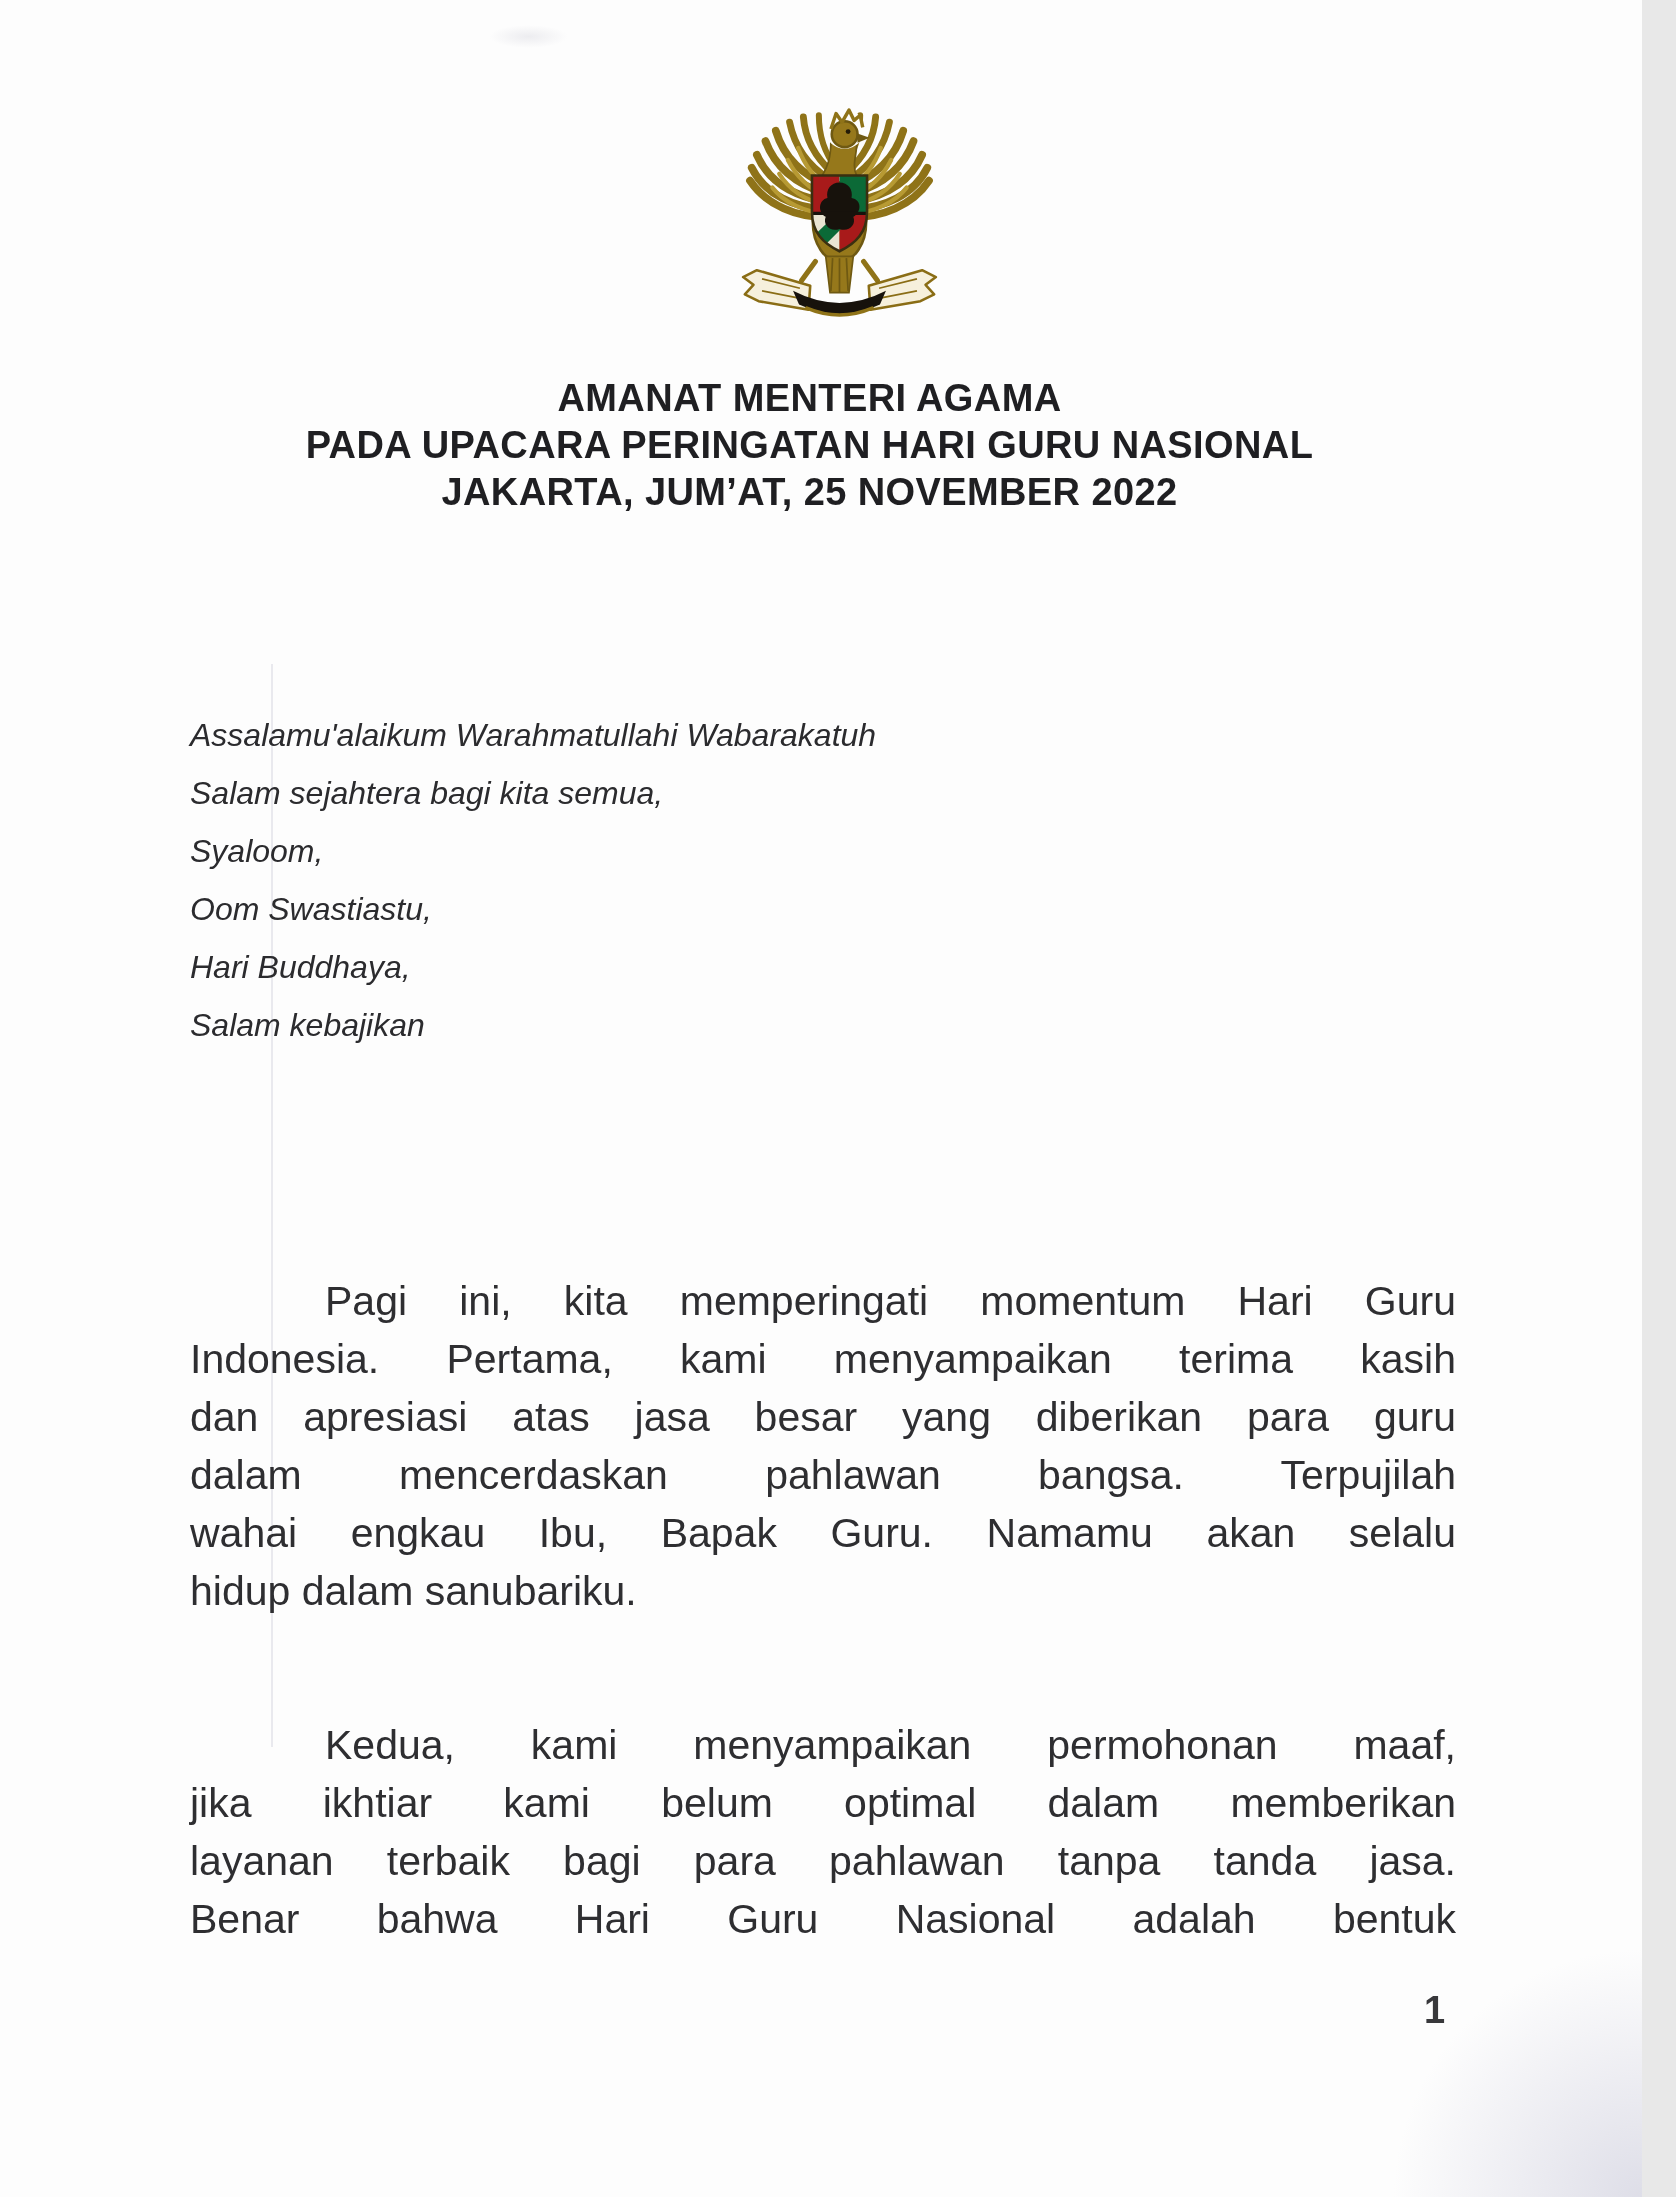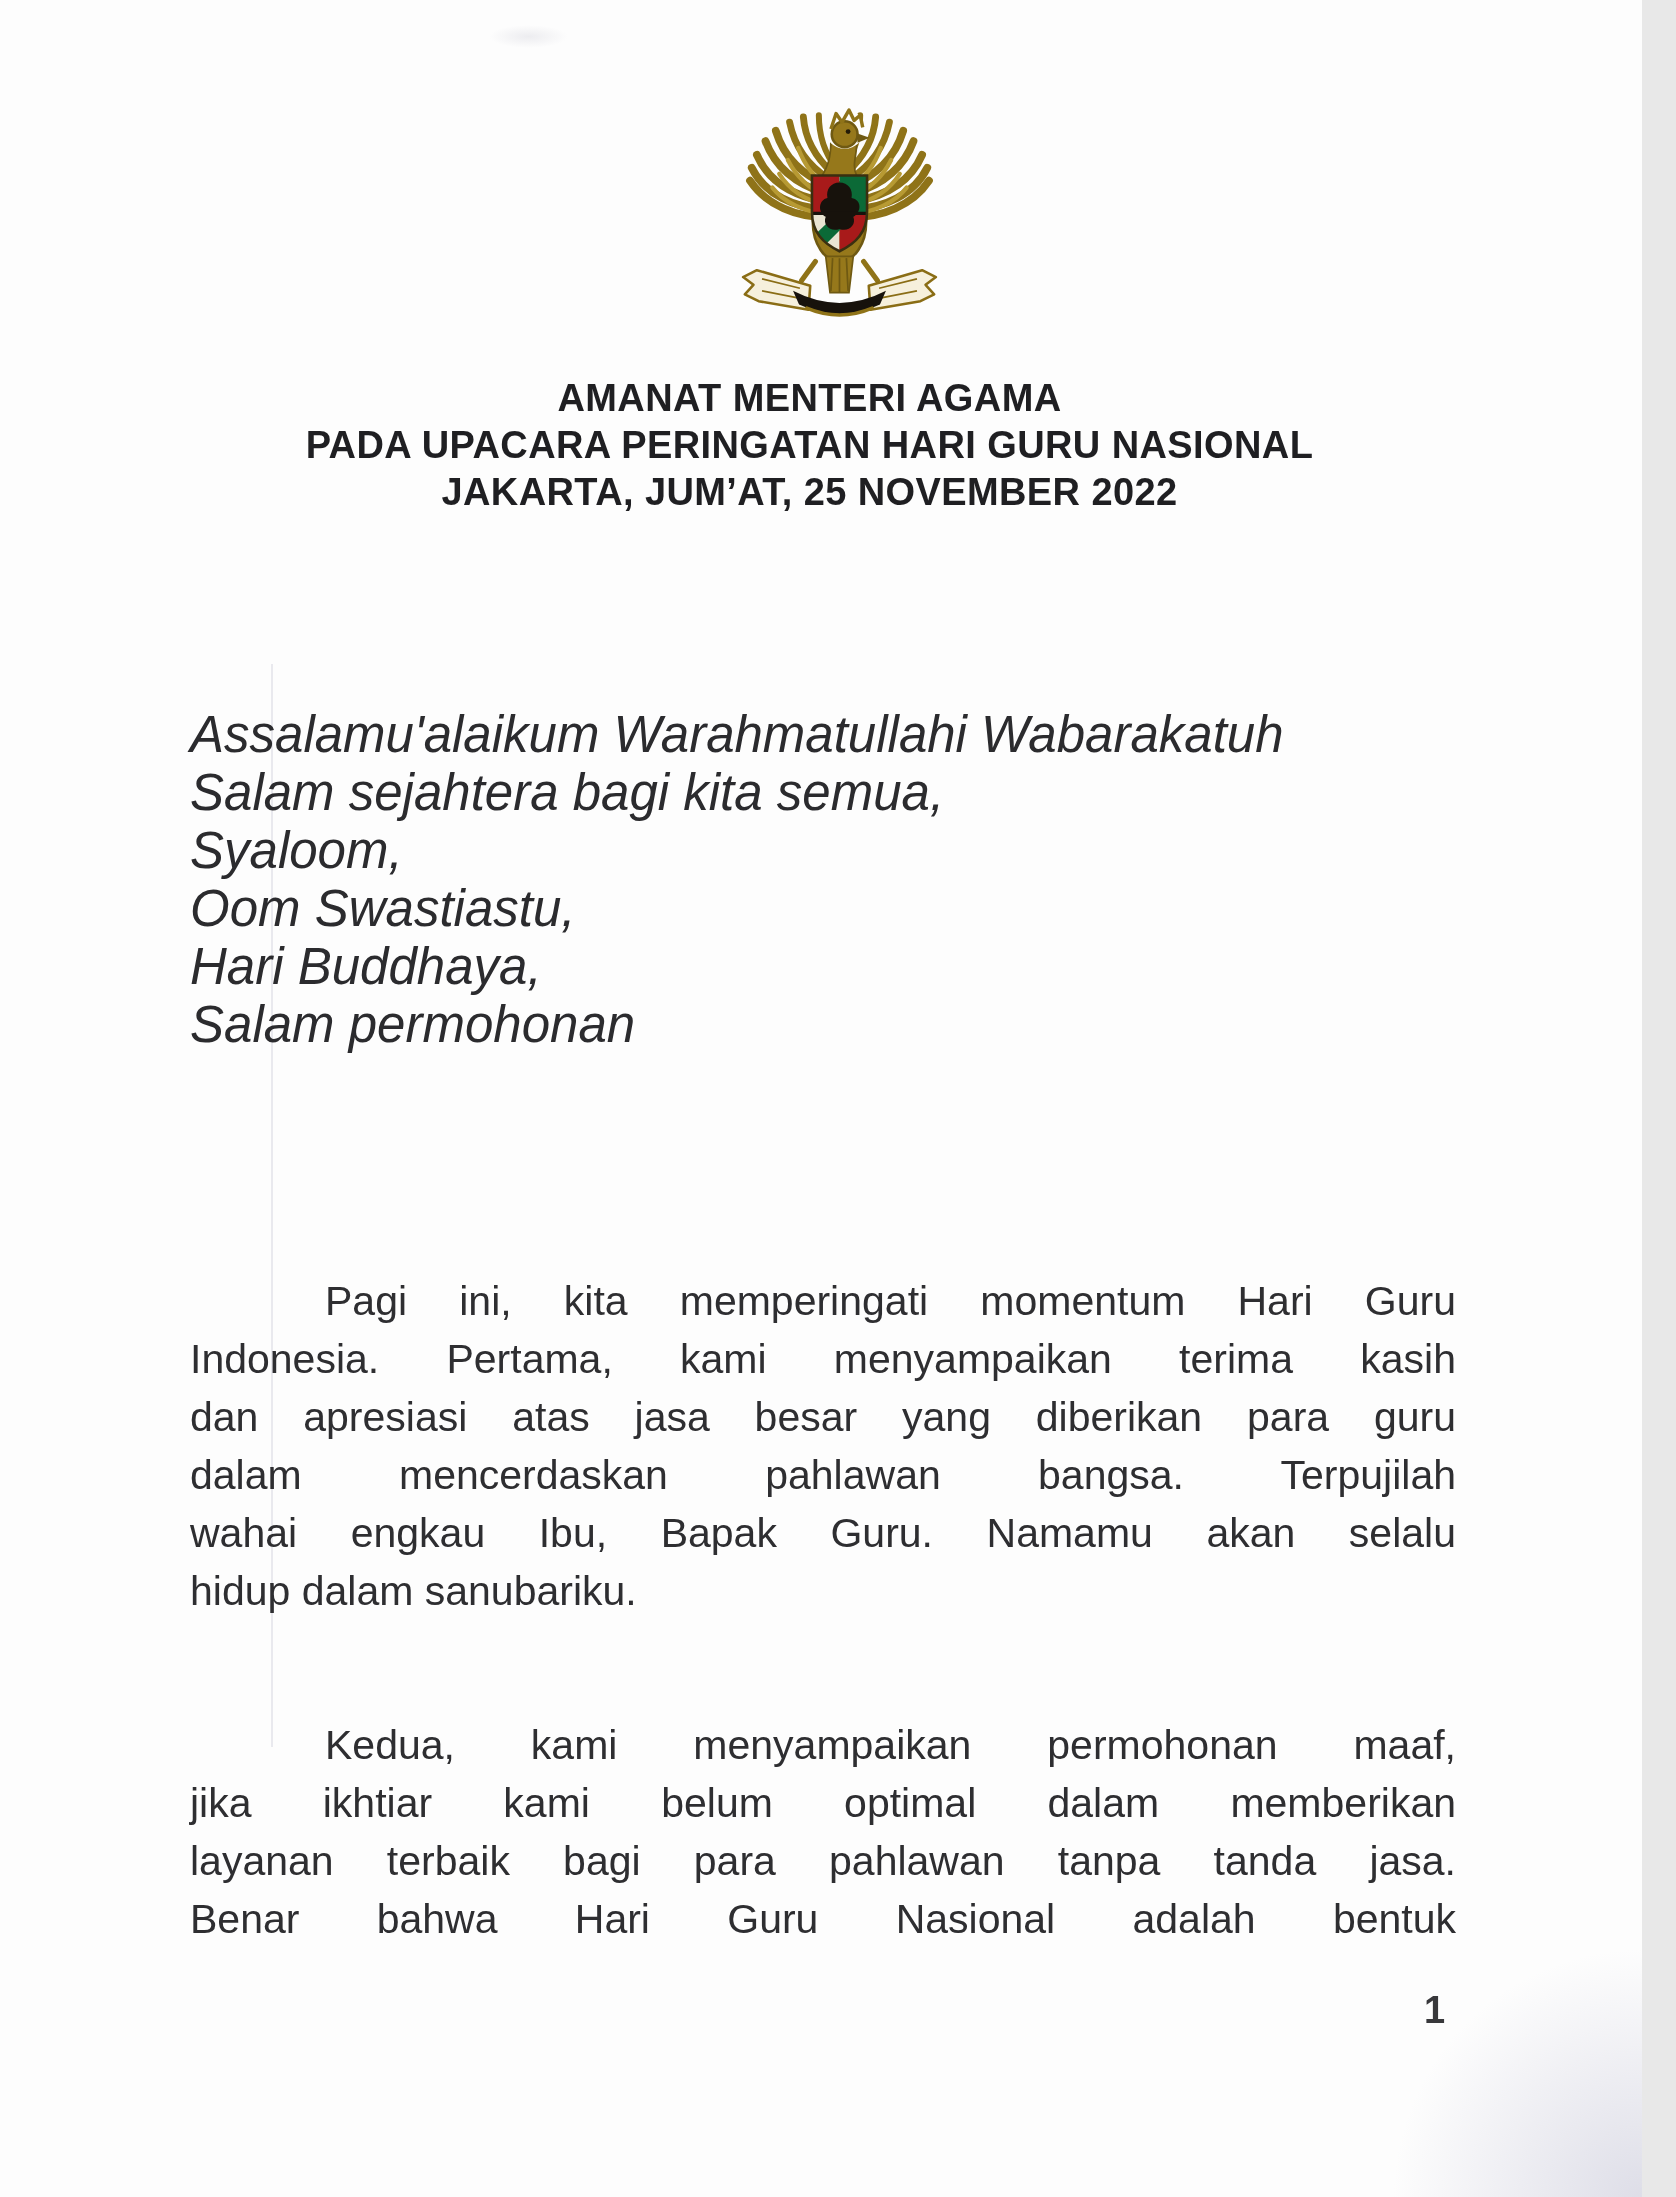--- a/index.html
+++ b/index.html
@@ -32,21 +32,21 @@
     text-align:center;
     font-weight:bold;
     font-size:38px;line-height:47px;
     letter-spacing:0.4px;
     color:#1f1f22;
   }
 
   .greetings{
     position:absolute;left:190px;top:706px;right:105px;
     font-style:italic;
-    font-size:51px;line-height:58px;
+    font-size:32px;line-height:58px;
     color:#2b2b2e;
   }
 
   .para{
     position:absolute;left:190px;width:1266px;
     font-size:41px;line-height:58px;
     color:#2e2e31;
     margin-top:19px;
   }
   .p1{top:1253px;}
@@ -163,21 +163,21 @@
     <div class="ln">PADA UPACARA PERINGATAN HARI GURU NASIONAL</div>
     <div class="ln">JAKARTA, JUM’AT, 25 NOVEMBER 2022</div>
   </div>
 
   <div class="greetings">
     <div class="ln">Assalamu'alaikum Warahmatullahi Wabarakatuh</div>
     <div class="ln">Salam sejahtera bagi kita semua,</div>
     <div class="ln">Syaloom,</div>
     <div class="ln">Oom Swastiastu,</div>
     <div class="ln">Hari Buddhaya,</div>
-    <div class="ln">Salam permohonan</div>
+    <div class="ln">Salam kebajikan</div>
   </div>
 
   <div class="para p1">
     <div class="ln j indent">Pagi ini, kita memperingati momentum Hari Guru</div>
     <div class="ln j">Indonesia. Pertama, kami menyampaikan terima kasih</div>
     <div class="ln j">dan apresiasi atas jasa besar yang diberikan para guru</div>
     <div class="ln j">dalam mencerdaskan pahlawan bangsa. Terpujilah</div>
     <div class="ln j">wahai engkau Ibu, Bapak Guru. Namamu akan selalu</div>
     <div class="ln plain">hidup dalam sanubariku.</div>
   </div>

